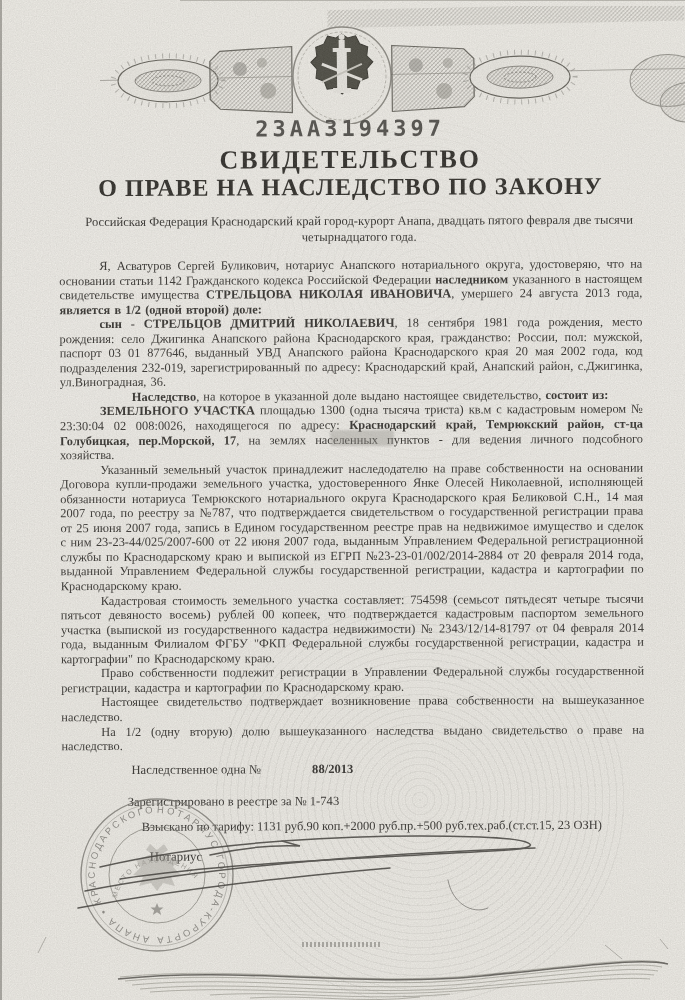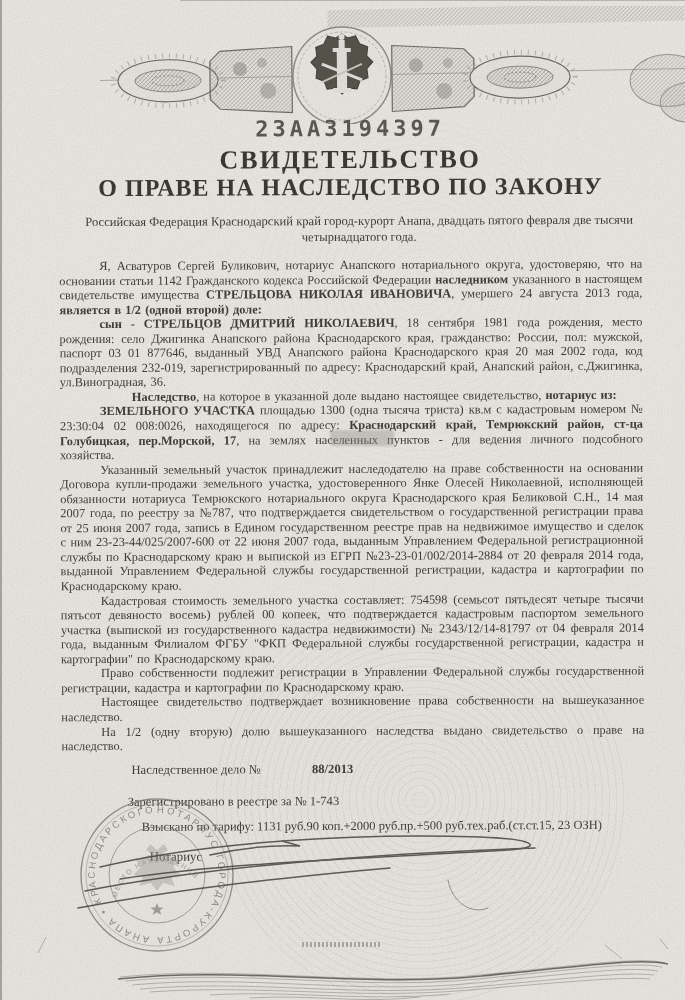--- a/index.html
+++ b/index.html
@@ -113,30 +113,30 @@
 
   <div class="content">
     <div class="serial">23АА3194397</div>
     <h1 class="t1">СВИДЕТЕЛЬСТВО</h1>
     <h1 class="t2">О ПРАВЕ НА НАСЛЕДСТВО ПО ЗАКОНУ</h1>
     <p class="place-date">Российская Федерация Краснодарский край город-курорт Анапа, двадцать пятого февраля две тысячи четырнадцатого года.</p>
 
     <div class="body">
       <p><span>Я, Асватуров Сергей Буликович, нотариус Анапского нотариального округа, удостоверяю, что на основании статьи 1142 Гражданского кодекса Российской Федерации </span><span style="font-weight: bold;">наследником</span><span> указанного в настоящем свидетельстве имущества </span><span style="font-weight: bold;">СТРЕЛЬЦОВА НИКОЛАЯ ИВАНОВИЧА</span><span>, умершего 24 августа 2013 года, </span><span style="font-weight: bold;">является в 1/2 (одной второй) доле:</span></p>
       <p><span style="font-weight: bold;">сын - СТРЕЛЬЦОВ ДМИТРИЙ НИКОЛАЕВИЧ</span><span>, 18 сентября 1981 года рождения, место рождения: село Джигинка Анапского района Краснодарского края, гражданство: России, пол: мужской, паспорт 03 01 877646, выданный УВД Анапского района Краснодарского края 20 мая 2002 года, код подразделения 232-019, зарегистрированный по адресу: Краснодарский край, Анапский район, с.Джигинка, ул.Виноградная, 36.</span></p>
-      <p><span style="font-weight: bold; margin-left: 32px;">Наследство</span><span>, на которое в указанной доле выдано настоящее свидетельство, </span><span style="font-weight: bold;">нотариус из:</span></p>
+      <p><span style="font-weight: bold; margin-left: 32px;">Наследство</span><span>, на которое в указанной доле выдано настоящее свидетельство, </span><span style="font-weight: bold;">состоит из:</span></p>
       <p><span style="font-weight: bold; margin-top: 23px;">ЗЕМЕЛЬНОГО УЧАСТКА</span><span> площадью 1300 (одна тысяча триста) кв.м с кадастровым номером № 23:30:04 02 008:0026, находящегося по адресу: </span><span style="font-weight: bold;">Краснодарский край, Темрюкский район, ст-ца Голубицкая, пер.Морской, 17</span><span>, на землях населенных пунктов - для ведения личного подсобного хозяйства.</span></p>
       <p><span>Указанный земельный участок принадлежит наследодателю на праве собственности на основании Договора купли-продажи земельного участка, удостоверенного Янке Олесей Николаевной, исполняющей обязанности нотариуса Темрюкского нотариального округа Краснодарского края Беликовой С.Н., 14 мая 2007 года, по реестру за №787, что подтверждается свидетельством о государственной регистрации права от 25 июня 2007 года, запись в Едином государственном реестре прав на недвижимое имущество и сделок с ним 23-23-44/025/2007-600 от 22 июня 2007 года, выданным Управлением Федеральной регистрационной службы по Краснодарскому краю и выпиской из ЕГРП №23-23-01/002/2014-2884 от 20 февраля 2014 года, выданной Управлением Федеральной службы государственной регистрации, кадастра и картографии по Краснодарскому краю.</span></p>
       <p><span>Кадастровая стоимость земельного участка составляет: 754598 (семьсот пятьдесят четыре тысячи пятьсот девяносто восемь) рублей 00 копеек, что подтверждается кадастровым паспортом земельного участка (выпиской из государственного кадастра недвижимости) № 2343/12/14-81797 от 04 февраля 2014 года, выданным Филиалом ФГБУ "ФКП Федеральной службы государственной регистрации, кадастра и картографии" по Краснодарскому краю.</span></p>
       <p><span>Право собственности подлежит регистрации в Управлении Федеральной службы государственной регистрации, кадастра и картографии по Краснодарскому краю.</span></p>
       <p><span>Настоящее свидетельство подтверждает возникновение права собственности на вышеуказанное наследство.</span></p>
       <p><span>На 1/2 (одну вторую) долю вышеуказанного наследства выдано свидетельство о праве на наследство.</span></p>
     </div>
 
-    <p class="caseline"><span>Наследственное дело № </span><span style="font-weight: bold; margin-left: 48px;">88/2013</span></p>
+    <p class="caseline"><span>Наследственное одна № </span><span style="font-weight: bold; margin-left: 48px;">88/2013</span></p>
     <p class="registryline">Зарегистрировано в реестре за № 1-743</p>
     <p class="tariffline">Взыскано по тарифу: 1131 руб.90 коп.+2000 руб.пр.+500 руб.тех.раб.(ст.ст.15, 23 ОЗН)</p>
     <p class="notaryline">Нотариус</p>
   </div>
 
   <svg class="seal" width="170" height="180" viewBox="0 0 170 180">
     <defs>
       <path id="ringpath" d="M85 25 a62 62 0 1 1 -0.1 0"></path>
       <path id="innerarc" d="M45 110 a44 44 0 0 1 80 -16"></path>
     </defs>

